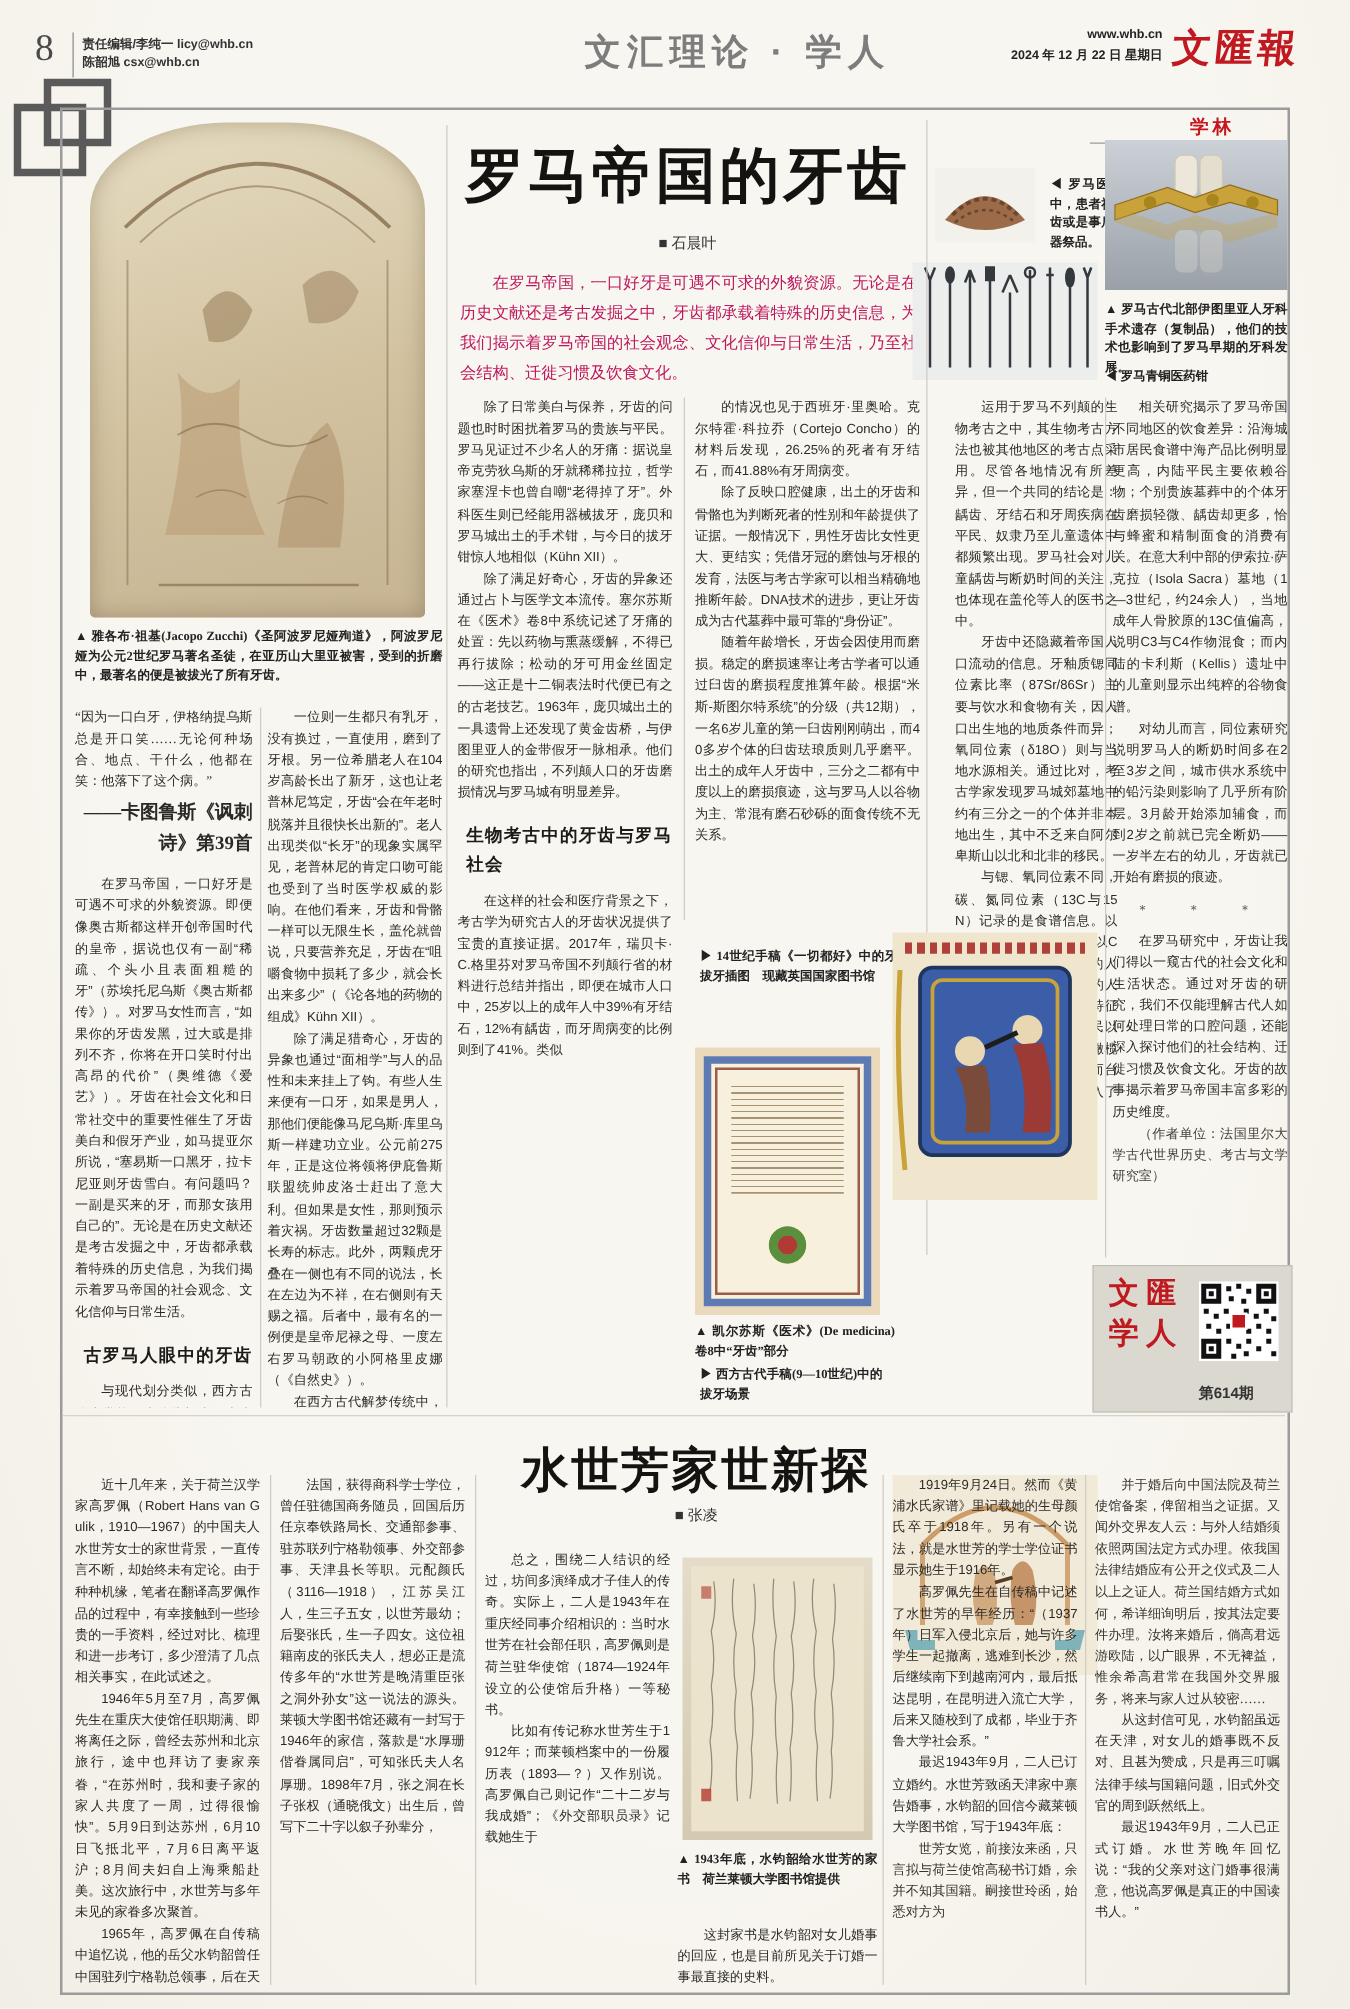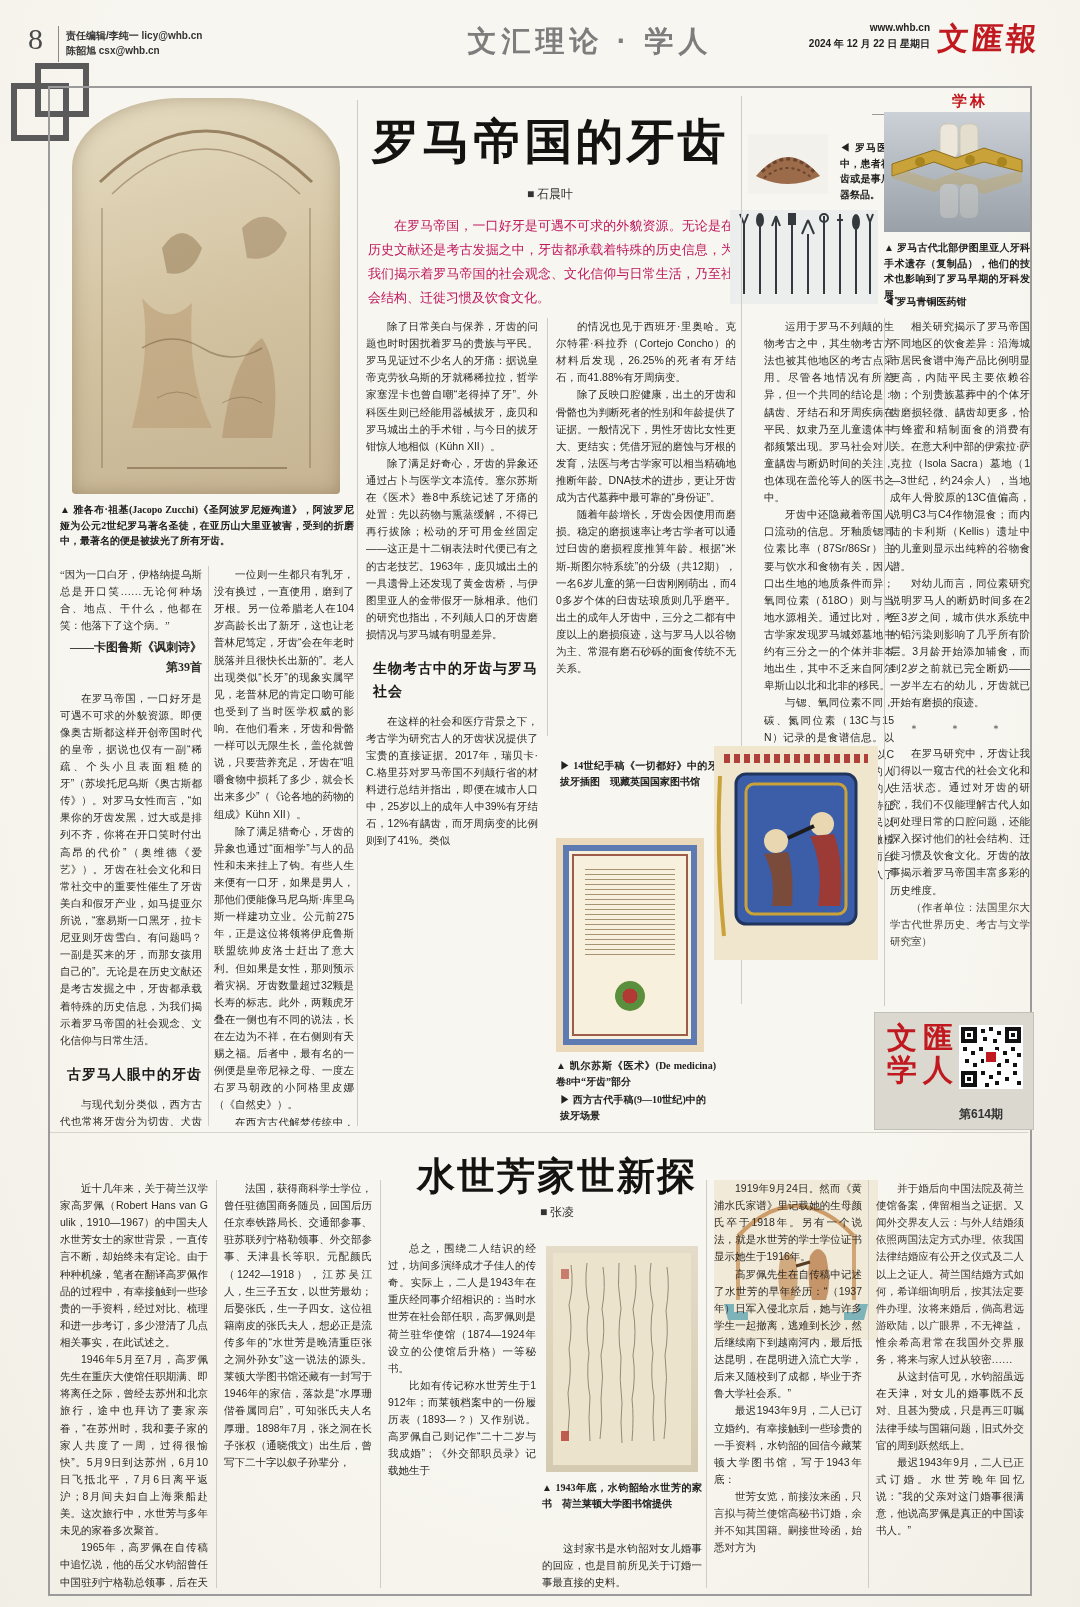--- a/index.html
+++ b/index.html
@@ -25,21 +25,21 @@
   .tag-line{height:1px;background:#9a9a9a;}
   .vrule{width:1px;background:#cfccc4;}
   .article-split{height:1px;background:#d6d3ca;}
   
   .col{overflow:hidden;font-size:10.5px;line-height:1.63;text-align:justify;
        word-break:break-all;color:#2c2a26;}
   .col p{margin:0;text-indent:2em;}
   .col .blk-h{font-size:14px;font-weight:bold;color:#1c1b19;margin:14px 0 10px;
        letter-spacing:1px;text-indent:0;padding-left:.5em;}
   .col .blk-q{text-indent:0;font-family:"Liberation Serif",serif;color:#2e2c29;}
-  .col .blk-qs{text-indent:0;text-align:right;font-weight:bold;font-size:12px;
+  .col .blk-qs{text-indent:0;text-align:right;font-weight:bold;font-size:15px;
        font-family:"Liberation Serif",serif;margin:4px 0 12px;}
   .col .blk-sep{text-indent:0;text-align:center;letter-spacing:10px;color:#555;margin:8px 0;}
   .col .blk-sig{text-indent:2em;font-family:"Liberation Serif",serif;color:#44403a;}
   .col .blk-letter{font-family:"Liberation Serif",serif;color:#38332c;}
   .caption{font-family:"Liberation Serif",serif;font-weight:bold;font-size:10px;
        line-height:1.55;color:#222;text-align:justify;word-break:break-all;}
   .headline{font-weight:900;color:#141312;text-align:center;margin-top:11px;}
   .headline.main{font-size:48px;letter-spacing:3px;line-height:1.3;}
   .headline.sub{font-family:"Liberation Serif",serif;font-size:38px;letter-spacing:2px;}
   .byline{text-align:center;font-size:12px;color:#333;font-family:"Liberation Serif",serif;}
@@ -62,21 +62,21 @@
        border-radius:50%;background:radial-gradient(#b23a35 0 35%,#5a8f3e 36% 70%,#c9a23a 71%);}
   .ms-omne{background:#f0e6cd;position:relative;}
   .ms-omne .rub{position:absolute;left:10px;right:10px;top:8px;height:9px;
        background:repeating-linear-gradient(90deg,#b0413a 0 6px,transparent 6px 10px);}
   .ms-910{background:#f2ead8;position:relative;}
   .letter-photo{background:linear-gradient(#e4dcc8,#d4cab1);padding:7px;}
   .letter-photo .paper{width:100%;height:100%;background:#ece3cd;position:relative;box-sizing:border-box;}
   
   .panel{background:#dbd8d0;border:1px solid #c3c0b8;}
   .brand{color:#c01920;font-family:"Liberation Serif",serif;font-weight:900;
-       font-size:30px;line-height:1.02;letter-spacing:6px;text-align:center;}
+       font-size:24px;line-height:1.02;letter-spacing:6px;text-align:center;}
   .issue{font-size:12px;font-weight:bold;color:#333;text-align:right;}
 </style>
 </head>
 <body>
 
 <div class="abs pageno" style="left:28px;top:22px;">8</div>
 <div class="abs hd-divider" style="left:58px;top:26px;"></div>
 <div class="abs editors" style="left:66px;top:28px;width:190px;text-align:left;">
   <div>责任编辑/李纯一  licy@whb.cn</div>
   <div>陈韶旭  csx@whb.cn</div>
@@ -295,21 +295,21 @@
 <div class="abs headline sub" style="left:390px;top:1140px;width:334px;">水世芳家世新探</div>
 <div class="abs byline" style="left:390px;top:1204px;width:334px;">■ 张凌</div>
 
 <div class="abs col" style="left:60px;top:1180px;width:148px;height:408px;">
     <p class="blk-p">近十几年来，关于荷兰汉学家高罗佩（Robert Hans van Gulik，1910—1967）的中国夫人水世芳女士的家世背景，一直传言不断，却始终未有定论。由于种种机缘，笔者在翻译高罗佩作品的过程中，有幸接触到一些珍贵的一手资料，经过对比、梳理和进一步考订，多少澄清了几点相关事实，在此试述之。</p>
     <p class="blk-p">1946年5月至7月，高罗佩先生在重庆大使馆任职期满、即将离任之际，曾经去苏州和北京旅行，途中也拜访了妻家亲眷，“在苏州时，我和妻子家的家人共度了一周，过得很愉快”。5月9日到达苏州，6月10日飞抵北平，7月6日离平返沪；8月间夫妇自上海乘船赴美。这次旅行中，水世芳与多年未见的家眷多次聚首。</p>
     <p class="blk-p">1965年，高罗佩在自传稿中追忆说，他的岳父水钧韶曾任中国驻列宁格勒总领事，后在天津任职，“他是位学识渊博的旧式官员，和我一见如故”。水钧韶早年留学</p>
   </div>
 <div class="abs vrule" style="left:216px;top:1180px;height:408px;"></div>
 <div class="abs col" style="left:224px;top:1180px;width:148px;height:408px;">
-    <p class="blk-p">法国，获得商科学士学位，曾任驻德国商务随员，回国后历任京奉铁路局长、交通部参事、驻苏联列宁格勒领事、外交部参事、天津县长等职。元配颜氏（1242—1918），江苏吴江人，生三子五女，以世芳最幼；后娶张氏，生一子四女。这位祖籍南皮的张氏夫人，想必正是流传多年的“水世芳是晚清重臣张之洞外孙女”这一说法的源头。莱顿大学图书馆还藏有一封写于1946年的家信，落款是“水厚珊偕眷属同启”，可知张氏夫人名厚珊。1898年7月，张之洞在长子张权（通晓俄文）出生后，曾写下二十字以叙子孙辈分，</p>
+    <p class="blk-p">法国，获得商科学士学位，曾任驻德国商务随员，回国后历任京奉铁路局长、交通部参事、驻苏联列宁格勒领事、外交部参事、天津县长等职。元配颜氏（3116—1918），江苏吴江人，生三子五女，以世芳最幼；后娶张氏，生一子四女。这位祖籍南皮的张氏夫人，想必正是流传多年的“水世芳是晚清重臣张之洞外孙女”这一说法的源头。莱顿大学图书馆还藏有一封写于1946年的家信，落款是“水厚珊偕眷属同启”，可知张氏夫人名厚珊。1898年7月，张之洞在长子张权（通晓俄文）出生后，曾写下二十字以叙子孙辈分，</p>
   </div>
 <div class="abs vrule" style="left:380px;top:1180px;height:408px;"></div>
 <div class="abs col" style="left:388px;top:1240px;width:148px;height:348px;">
     <p class="blk-p">总之，围绕二人结识的经过，坊间多演绎成才子佳人的传奇。实际上，二人是1943年在重庆经同事介绍相识的：当时水世芳在社会部任职，高罗佩则是荷兰驻华使馆（1874—1924年设立的公使馆后升格）一等秘书。</p>
     <p class="blk-p">比如有传记称水世芳生于1912年；而莱顿档案中的一份履历表（1893—？）又作别说。高罗佩自己则记作“二十二岁与我成婚”；《外交部职员录》记载她生于</p>
   </div>
 
 <div class="abs img-box letter-photo" style="left:546px;top:1246px;width:152px;height:226px;box-sizing:border-box;">
   <div class="paper">
     <svg width="138" height="212">
@@ -329,21 +329,21 @@
 </div>
 <div class="abs caption" style="left:542px;top:1480px;width:160px;height:44px;">▲ 1943年底，水钧韶给水世芳的家书　荷兰莱顿大学图书馆提供</div>
 <div class="abs col" style="left:542px;top:1528px;width:160px;height:60px;margin-top:12px;">
     <p class="blk-p">这封家书是水钧韶对女儿婚事的回应，也是目前所见关于订婚一事最直接的史料。</p>
   </div>
 
 <div class="abs vrule" style="left:706px;top:1180px;height:408px;"></div>
 <div class="abs col" style="left:714px;top:1180px;width:148px;height:408px;">
     <p class="blk-p">1919年9月24日。然而《黄浦水氏家谱》里记载她的生母颜氏卒于1918年。另有一个说法，就是水世芳的学士学位证书显示她生于1916年。</p>
     <p class="blk-p">高罗佩先生在自传稿中记述了水世芳的早年经历：“（1937年）日军入侵北京后，她与许多学生一起撤离，逃难到长沙，然后继续南下到越南河内，最后抵达昆明，在昆明进入流亡大学，后来又随校到了成都，毕业于齐鲁大学社会系。”</p>
-    <p class="blk-p">最迟1943年9月，二人已订立婚约。有幸接触到一些珍贵的一手资料，水钧韶的回信今藏莱顿大学图书馆，写于1943年底：</p>
+    <p class="blk-p">最迟1943年9月，二人已订立婚约。水世芳致函天津家中禀告婚事，水钧韶的回信今藏莱顿大学图书馆，写于1943年底：</p>
     <p class="blk-letter">世芳女览，前接汝来函，只言拟与荷兰使馆高秘书订婚，余并不知其国籍。嗣接世玲函，始悉对方为</p>
   </div>
 <div class="abs vrule" style="left:868px;top:1180px;height:408px;"></div>
 <div class="abs col" style="left:876px;top:1180px;width:148px;height:408px;">
     <p class="blk-letter">并于婚后向中国法院及荷兰使馆备案，俾留相当之证据。又闻外交界友人云：与外人结婚须依照两国法定方式办理。依我国法律结婚应有公开之仪式及二人以上之证人。荷兰国结婚方式如何，希详细询明后，按其法定要件办理。汝将来婚后，倘高君远游欧陆，以广眼界，不无裨益，惟余希高君常在我国外交界服务，将来与家人过从较密……</p>
     <p class="blk-p">从这封信可见，水钧韶虽远在天津，对女儿的婚事既不反对、且甚为赞成，只是再三叮嘱法律手续与国籍问题，旧式外交官的周到跃然纸上。</p>
     <p class="blk-p">最迟1943年9月，二人已正式订婚。水世芳晚年回忆说：“我的父亲对这门婚事很满意，他说高罗佩是真正的中国读书人。”</p>
   </div>
 
 </body></html>

